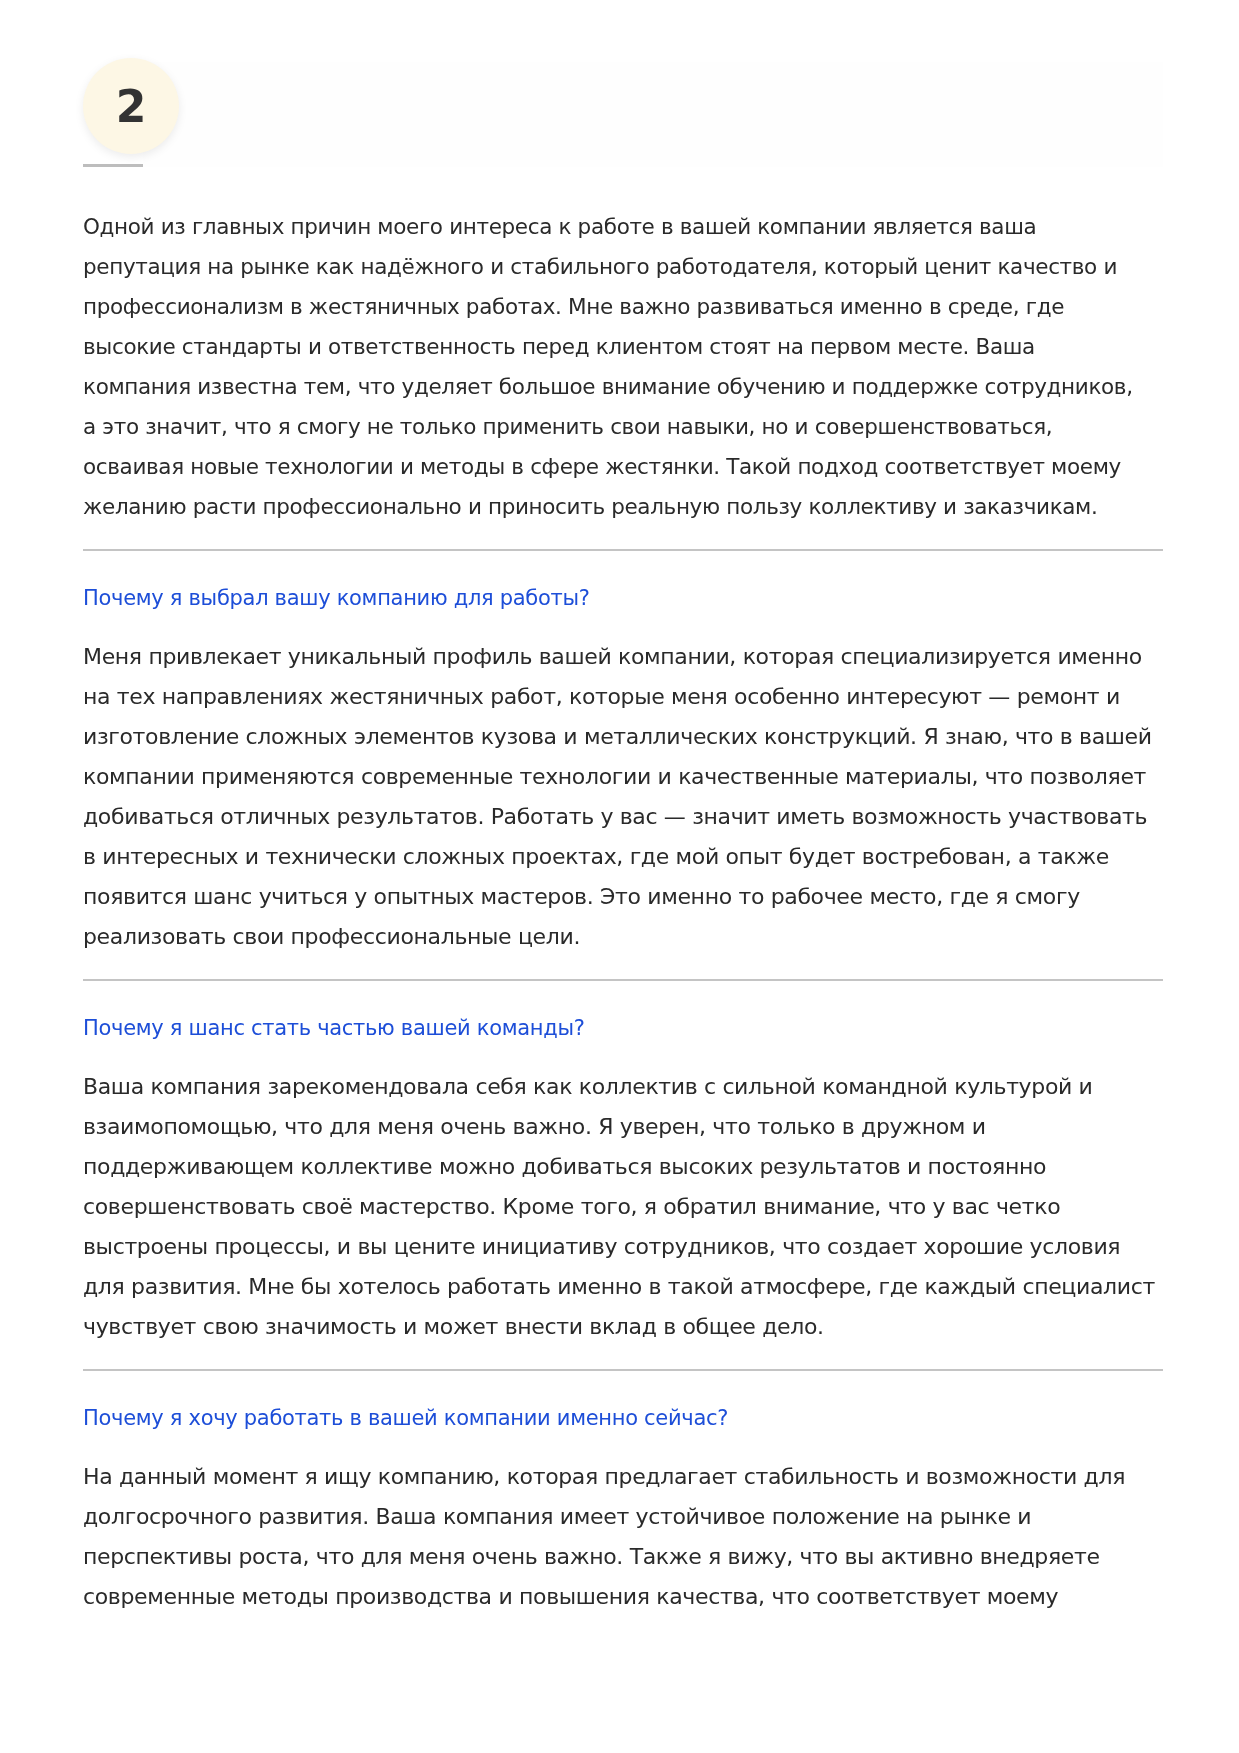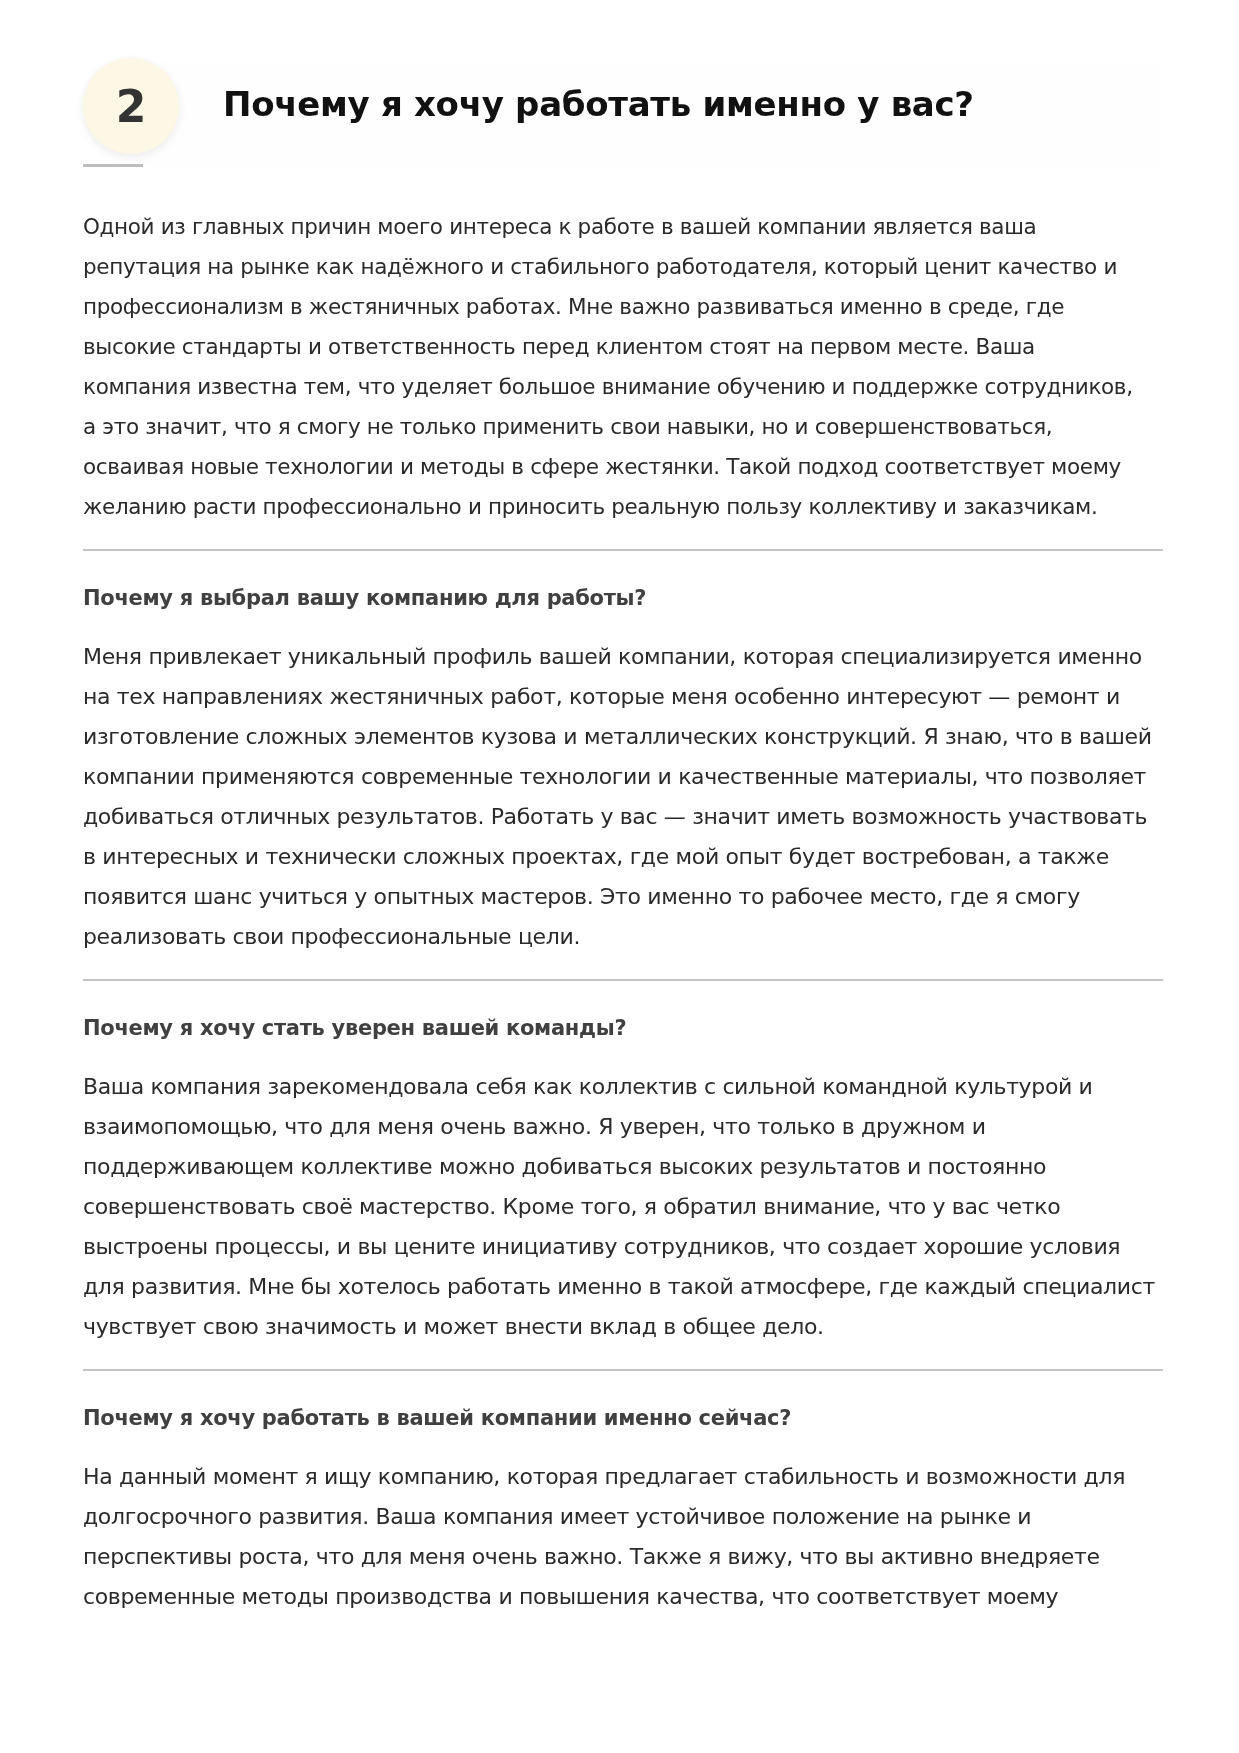--- a/index.html
+++ b/index.html
@@ -27,49 +27,48 @@
       position: absolute; left: 140px; top: 84px;
       font-weight: bold; font-size: 34px; color: #111111;
       letter-spacing: -0.3px; margin: 0;
     }
     .intro {
       margin: 40px 16px 0 0; font-size: 21.5px; line-height: 40px;
       letter-spacing: -0.35px; color: #2a2a2a;
     }
     .divider { height: 2px; background: #c4c4c4; margin: 22px 0 0 0; border: 0; }
     .section h2 {
-      margin: 32px 0 0 0; font-size: 21px; font-weight: bold; color: #404040;
+      margin: 32px 0 0 0; font-size: 21px; font-weight: normal; color: #1d4ed8;
       letter-spacing: -0.3px; line-height: 30px;
     }
     .section p {
       margin: 24px 0 0 0; font-size: 22px; line-height: 40px;
       letter-spacing: -0.35px; color: #2a2a2a;
     }
   </style>
 </head>
 <body>
 
 <div class="page">
   <div class="header">
     <div class="header-box"></div>
     <div class="badge">2</div>
-    <h1 class="title">Почему я хочу работать именно у вас?</h1>
   </div>
 
   <p class="intro">Одной из главных причин моего интереса к работе в вашей компании является ваша репутация на рынке как надёжного и стабильного работодателя, который ценит качество и профессионализм в жестяничных работах. Мне важно развиваться именно в среде, где высокие стандарты и ответственность перед клиентом стоят на первом месте. Ваша компания известна тем, что уделяет большое внимание обучению и поддержке сотрудников, а это значит, что я смогу не только применить свои навыки, но и совершенствоваться, осваивая новые технологии и методы в сфере жестянки. Такой подход соответствует моему желанию расти профессионально и приносить реальную пользу коллективу и заказчикам.</p>
   <hr class="divider">
 
   <div class="section">
     <h2>Почему я выбрал вашу компанию для работы?</h2>
     <p>Меня привлекает уникальный профиль вашей компании, которая специализируется именно на тех направлениях жестяничных работ, которые меня особенно интересуют — ремонт и изготовление сложных элементов кузова и металлических конструкций. Я знаю, что в вашей компании применяются современные технологии и качественные материалы, что позволяет добиваться отличных результатов. Работать у вас — значит иметь возможность участвовать в интересных и технически сложных проектах, где мой опыт будет востребован, а также появится шанс учиться у опытных мастеров. Это именно то рабочее место, где я смогу реализовать свои профессиональные цели.</p>
   </div>
   <hr class="divider">
 
   <div class="section">
-    <h2>Почему я хочу стать уверен вашей команды?</h2>
+    <h2>Почему я шанс стать частью вашей команды?</h2>
     <p>Ваша компания зарекомендовала себя как коллектив с сильной командной культурой и взаимопомощью, что для меня очень важно. Я уверен, что только в дружном и поддерживающем коллективе можно добиваться высоких результатов и постоянно совершенствовать своё мастерство. Кроме того, я обратил внимание, что у вас четко выстроены процессы, и вы цените инициативу сотрудников, что создает хорошие условия для развития. Мне бы хотелось работать именно в такой атмосфере, где каждый специалист чувствует свою значимость и может внести вклад в общее дело.</p>
   </div>
   <hr class="divider">
 
   <div class="section">
     <h2>Почему я хочу работать в вашей компании именно сейчас?</h2>
     <p>На данный момент я ищу компанию, которая предлагает стабильность и возможности для долгосрочного развития. Ваша компания имеет устойчивое положение на рынке и перспективы роста, что для меня очень важно. Также я вижу, что вы активно внедряете современные методы производства и повышения качества, что соответствует моему</p>
   </div>
 </div>
 

